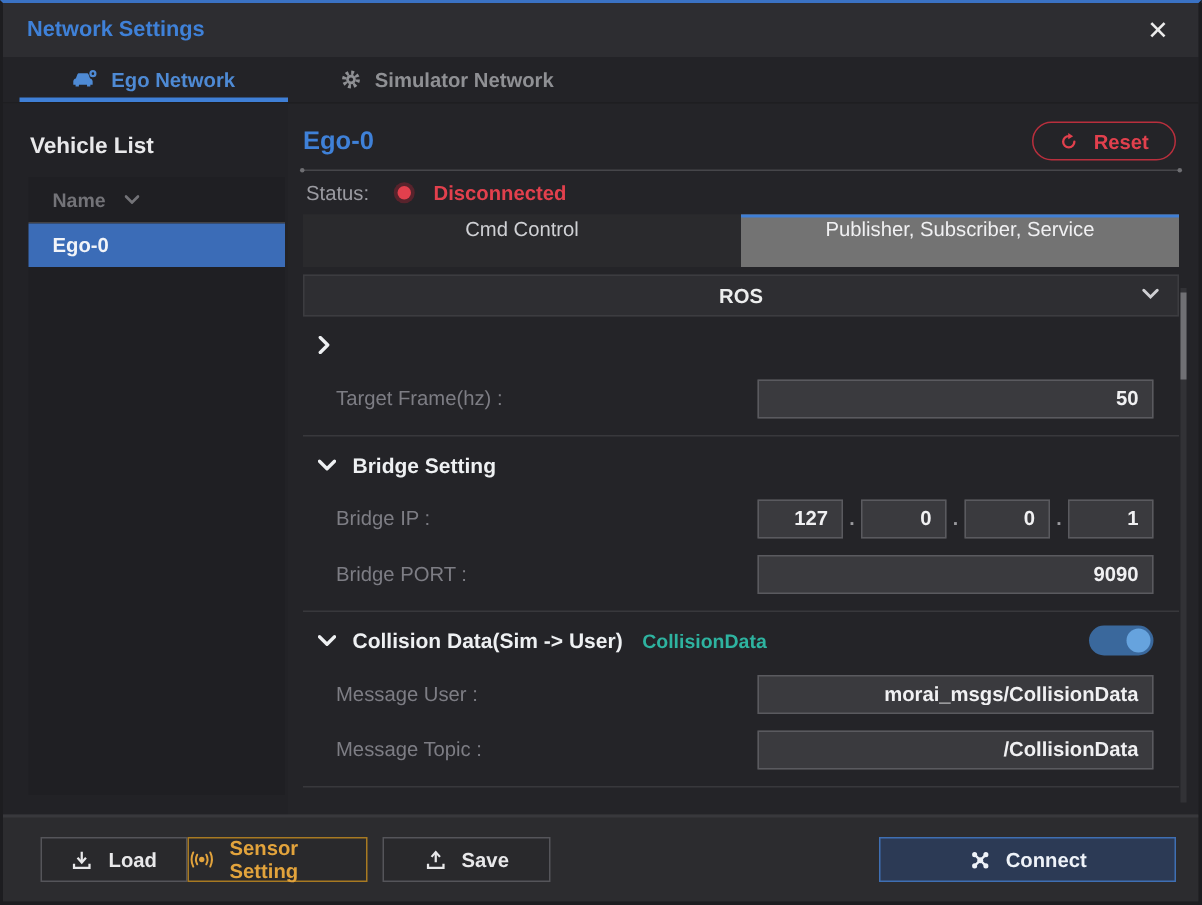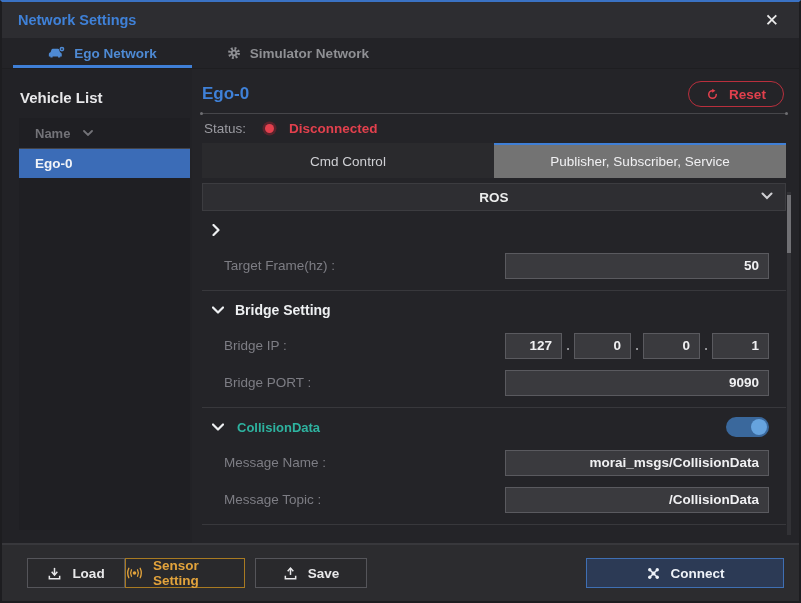--- a/index.html
+++ b/index.html
@@ -51,21 +51,21 @@
   .divider-dots{ position:relative; height:1px; background:#46464a; flex:none; }
   .divider-dots::before,.divider-dots::after{ content:""; position:absolute; top:-1px; width:3px; height:3px; border-radius:50%; background:#6e6e72; }
   .divider-dots::before{ left:-2px; } .divider-dots::after{ right:-2px; }
 
   .status-row{ height:29px; flex:none; display:flex; align-items:center; gap:15px; padding-left:2px; }
   .status-label{ color:#9b9ba1; font-size:13.5px; }
   .status-dot{ width:9px; height:9px; border-radius:50%; background:#e2404d; box-shadow:0 0 0 2.5px #58232c; margin-left:4px; }
   .status-value{ color:#e2404d; font-weight:bold; font-size:13.5px; }
 
   .subtabs{ height:35px; flex:none; display:flex; }
-  .subtab{ flex:1; display:flex; align-items:center; justify-content:center; font-size:13.5px; }
+  .subtab{ flex:1; display:flex; justify-content:center; font-size:13.5px; }
   .subtab.inactive{ background:#2a2a2d; color:#cfd0d4; border-top:2px solid #2a2a2d; }
   .subtab.active{ background:#737373; color:#f0f0f2; font-weight:normal; border-top:2px solid #3f7fd6; }
 
   .content{ flex:1; padding-top:5px; display:flex; flex-direction:column; min-height:0; margin-bottom:12px; }
 
   .select-box{ position:relative; height:28px; flex:none; background:#2e2e32; border:1px solid #3c3c40;
                display:flex; align-items:center; justify-content:center;
                color:#eceded; font-size:13.5px; font-weight:bold; }
   .select-box .chev{ position:absolute; right:12px; top:8px; }
 
@@ -237,27 +237,28 @@
           <input class="field-input" value="9090" style="">
         </div>
         <div class="section-divider"></div>
 
         <div class="section-header">
           <span class="chev">
             <svg width="12" height="8" viewBox="0 0 12 8">
                 <path d="M1 1.5 L6 6.5 L11 1.5" fill="none" stroke="#eef0f2" stroke-width="2.2" stroke-linecap="round" stroke-linejoin="round"></path>
               </svg>
           </span>
+          <span>Collision Data(Sim -&gt; User)</span>
           <span class="section-tag">CollisionData</span>
           <div class="toggle">
             <div class="knob"></div>
           </div>
         </div>
         <div class="field-row">
-          <span class="field-label">Message Name :</span>
+          <span class="field-label">Message User :</span>
           <input class="field-input" value="morai_msgs/CollisionData" style="">
         </div>
         <div class="field-row">
           <span class="field-label">Message Topic :</span>
           <input class="field-input" value="/CollisionData" style="">
         </div>
         <div class="section-divider"></div>
 
       </div>
     </div>

